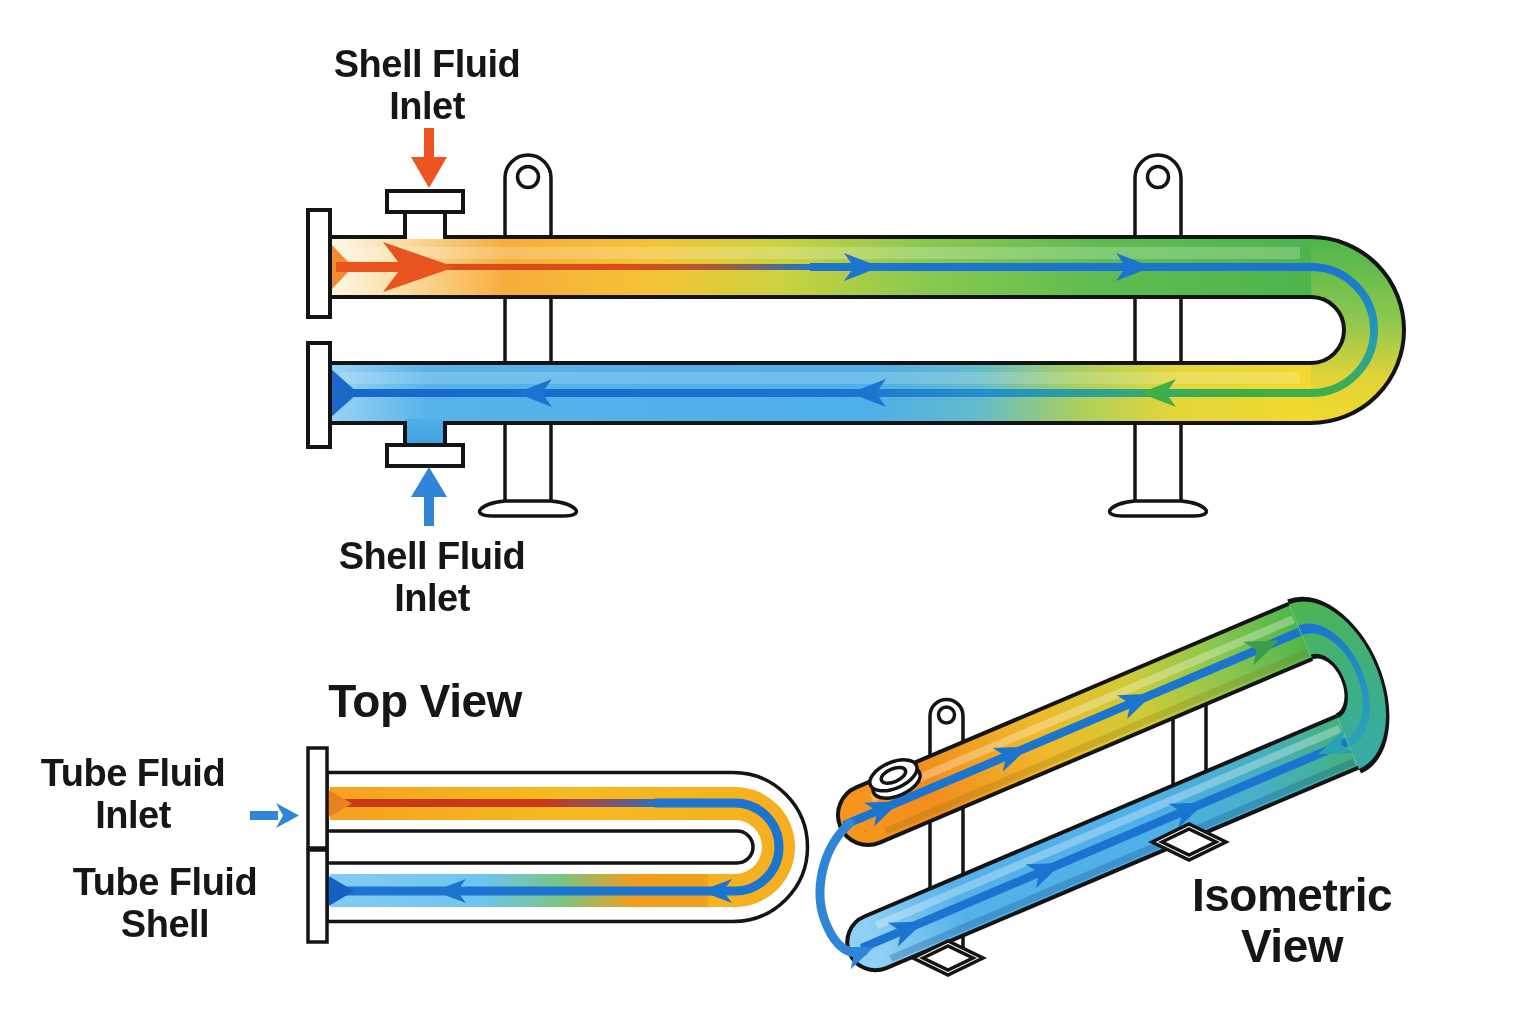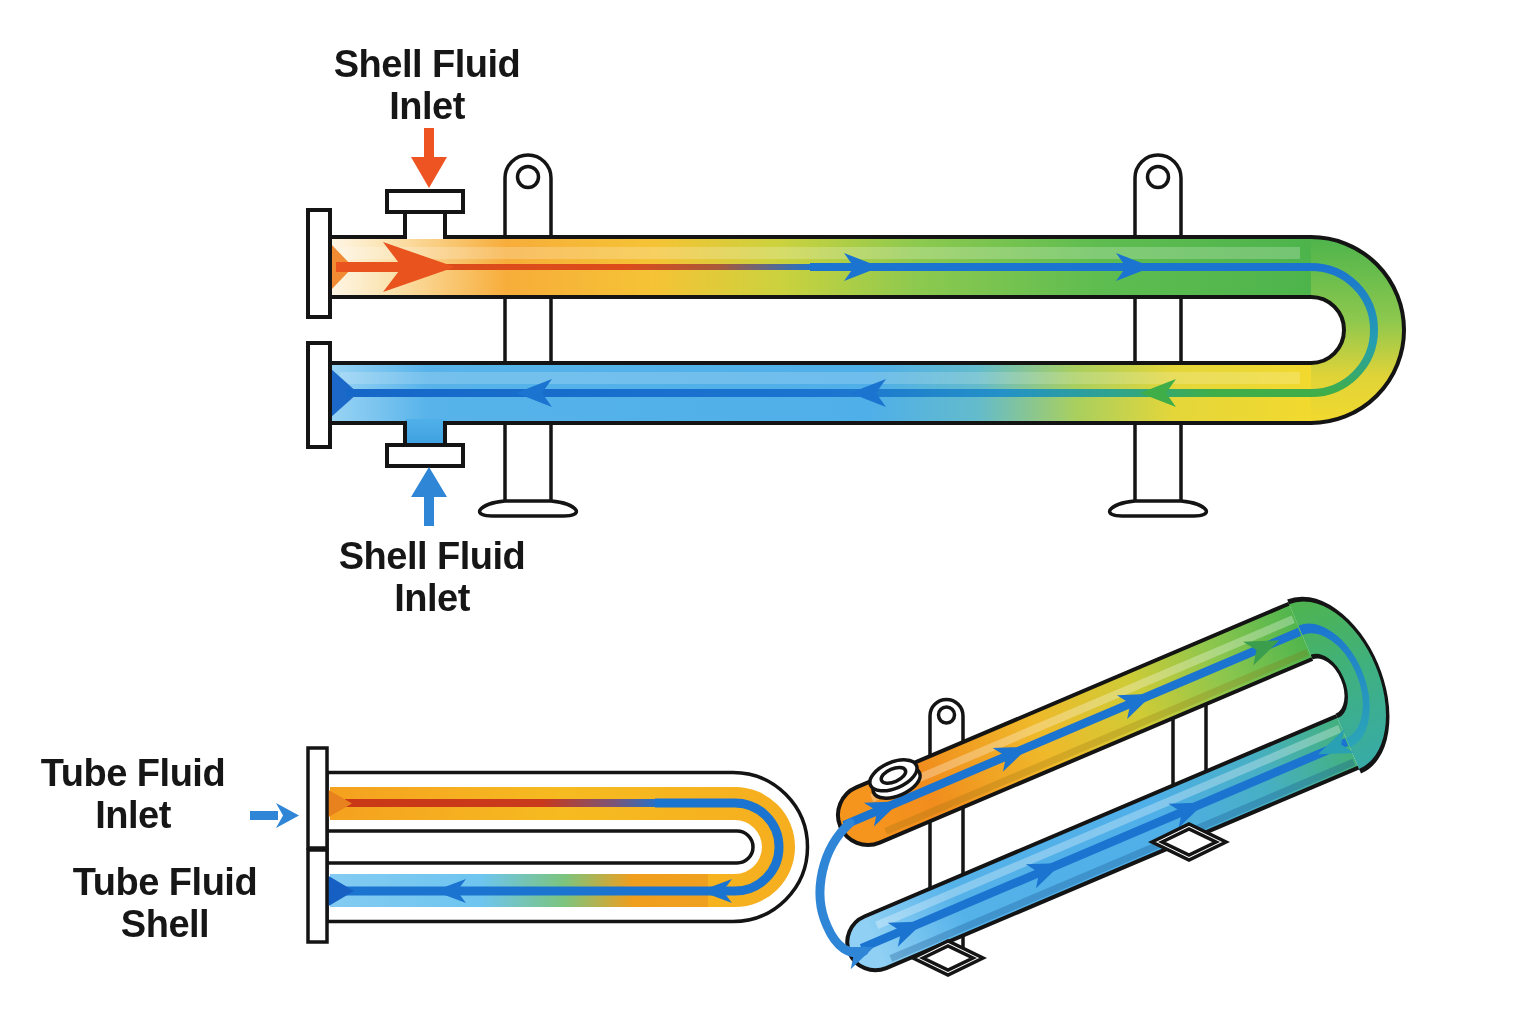--- a/index.html
+++ b/index.html
@@ -272,25 +272,30 @@
 <div class="lbl center" style="left:287px; top:44px; width:280px;">
   <span class="line">Shell Fluid</span>
   <span class="line">Inlet</span>
 </div>
 
 <div class="lbl center" style="left:292px; top:536px; width:280px;">
   <span class="line">Shell Fluid</span>
   <span class="line">Inlet</span>
 </div>
 
+<div class="lbl center title" style="left:275px; top:676px; width:300px;">Top View</div>
 
 <div class="lbl right" style="left:8px; top:753px; width:250px;">
   <span class="line">Tube Fluid</span>
   <span class="line">Inlet</span>
 </div>
 
 <div class="lbl right" style="left:40px; top:862px; width:250px;">
   <span class="line">Tube Fluid</span>
   <span class="line">Shell</span>
 </div>
 
+<div class="lbl center title" style="left:1142px; top:870px; width:300px;">
+  <span class="line">Isometric</span>
+  <span class="line">View</span>
+</div>
 
 </div>
 
 </body></html>

